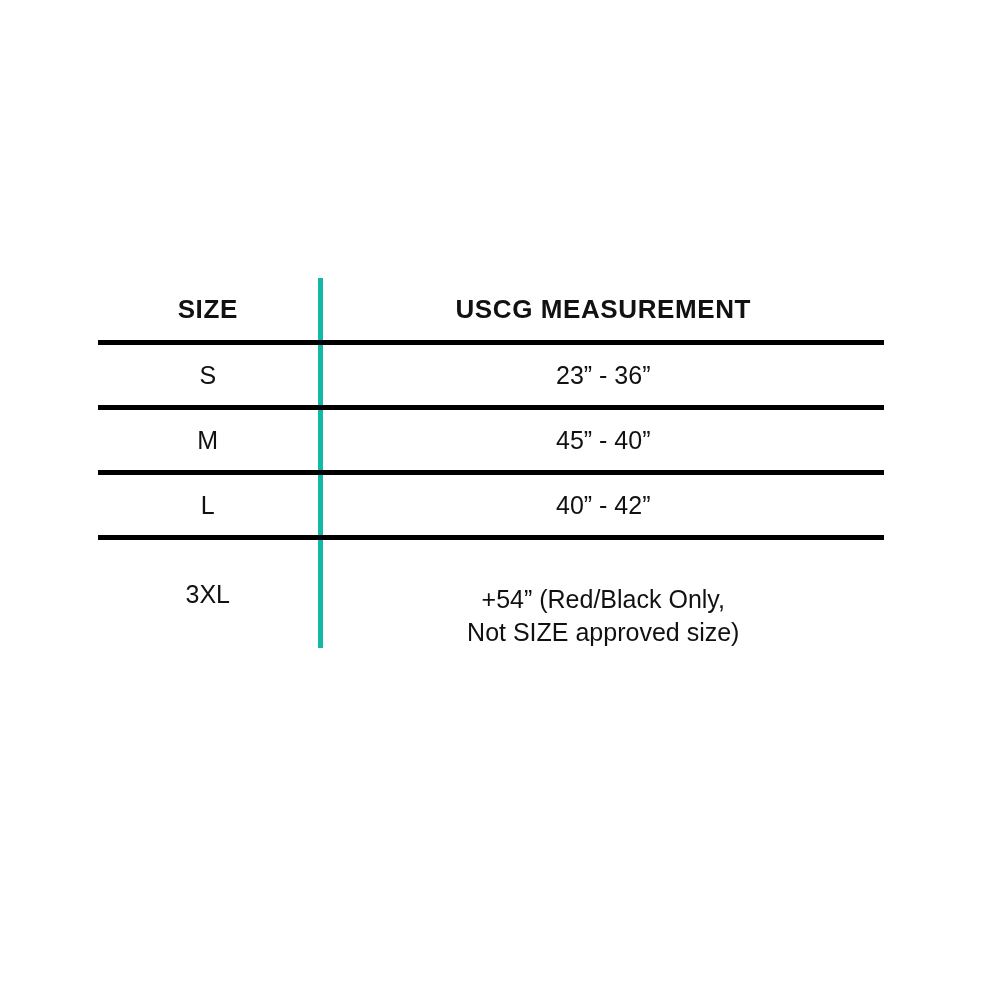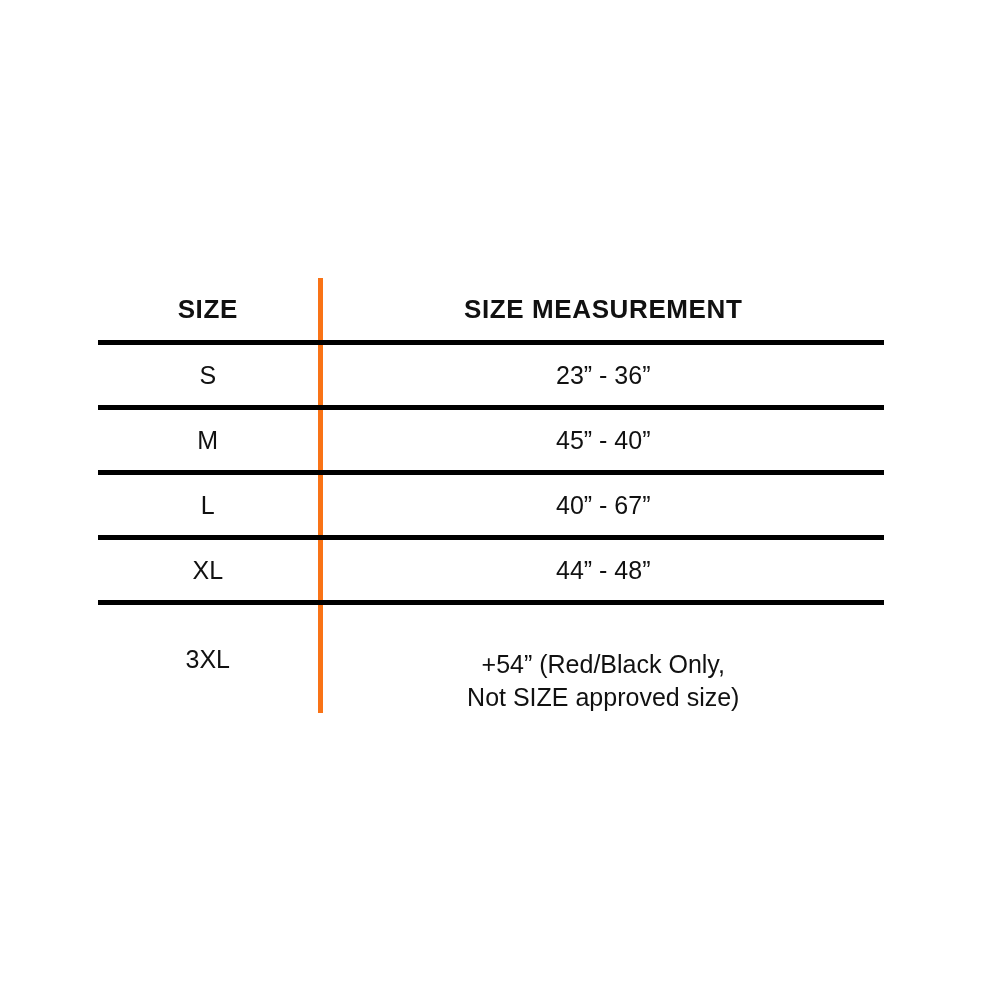--- a/index.html
+++ b/index.html
@@ -34,21 +34,21 @@
   table.size-table col.col-size { width: 222px; }
   table.size-table col.col-chest { width: 564px; }
 
   table.size-table td {
     padding: 0;
     vertical-align: middle;
     text-align: center;
   }
   
   table.size-table td.cell-size {
-    border-right: 5px solid #f97316;
+    border-right: 5px solid #14b8a6;
   }
   
   table.size-table tr.ruled td {
     border-bottom: 5px solid #000000;
   }
   tr.header-row td {
     height: 62px;
     font-weight: bold;
     font-size: 26px;
     letter-spacing: 0.6px;
@@ -83,21 +83,21 @@
       <colgroup>
         <col class="col-size">
         <col class="col-chest">
       </colgroup>
       <tbody>
         <tr class="header-row ruled">
           <td class="cell-size">
             <span class="size-label">SIZE</span>
           </td>
           <td class="cell-chest">
-            <span class="chest-label">SIZE MEASUREMENT</span>
+            <span class="chest-label">USCG MEASUREMENT</span>
           </td>
         </tr>
 
         <tr class="data-row ruled">
           <td class="cell-size">
             <span class="size-label">S</span>
           </td>
           <td class="cell-chest">
             <span class="chest-label">23” - 36”</span>
           </td>
@@ -110,32 +110,24 @@
           <td class="cell-chest">
             <span class="chest-label">45” - 40”</span>
           </td>
         </tr>
 
         <tr class="data-row ruled">
           <td class="cell-size">
             <span class="size-label">L</span>
           </td>
           <td class="cell-chest">
-            <span class="chest-label">40” - 67”</span>
+            <span class="chest-label">40” - 42”</span>
           </td>
         </tr>
 
-        <tr class="data-row ruled">
-          <td class="cell-size">
-            <span class="size-label">XL</span>
-          </td>
-          <td class="cell-chest">
-            <span class="chest-label">44” - 48”</span>
-          </td>
-        </tr>
 
 
         <tr class="last-row">
           <td class="cell-size">
             <span class="size-label">3XL</span>
           </td>
           <td class="cell-chest">
             <div class="chest-multiline">
               <span>+54” (Red/Black Only,</span>
               <span>Not SIZE approved size)</span>

